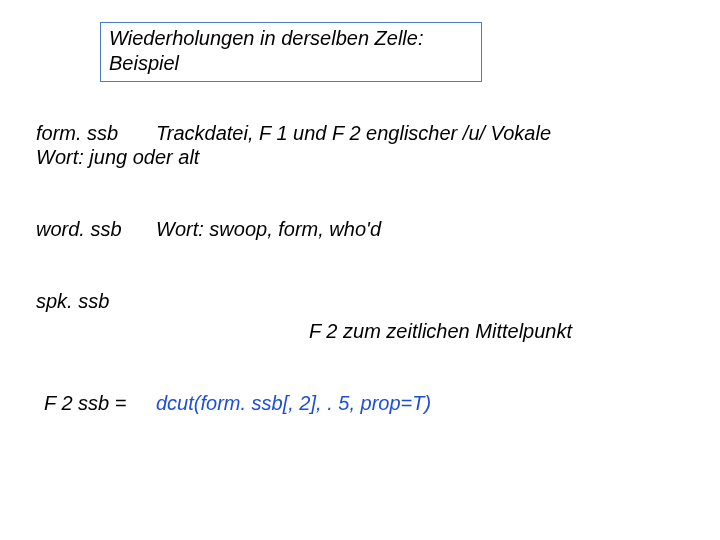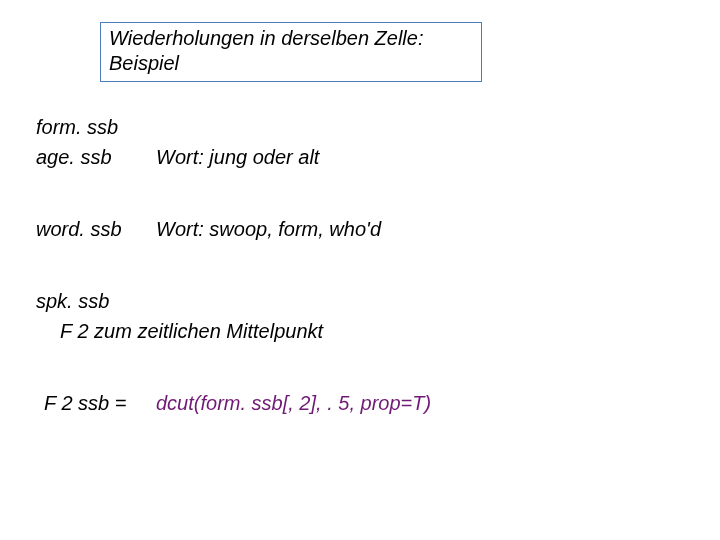--- a/index.html
+++ b/index.html
@@ -37,60 +37,61 @@
     right: 20px;
     display: flex;
   }
   .term {
     width: 120px;
     flex: 0 0 120px;
   }
   .desc {
     flex: 1;
   }
-  .r1 { top: 116px; }
+  .r1 { top: 122px; }
   .r2 { top: 146px; }
   .r3 { top: 218px; }
   .r4 { top: 290px; gap: 44px; }
   .note-row {
     position: absolute;
     left: 60px;
     top: 320px;
     right: 20px;
+    text-align: right;
   }
   .code-row {
     position: absolute;
     left: 44px;
     top: 392px;
     right: 20px;
     display: flex;
     align-items: center;
   }
   .code-term {
     width: 112px;
     flex: 0 0 112px;
   }
   .code-desc {
     flex: 1;
-    color: #701a75;
+    color: #1d4ed8;
   }
 </style>
 </head>
 <body>
 
 <div class="slide">
 
   <div class="title-box">Wiederholungen in derselben Zelle: Beispiel</div>
 
   <div class="row r1">
     <div class="term">form. ssb</div>
+    <div class="desc">Trackdatei, F 1 und F 2 englischer /u/ Vokale</div>
   </div>
 
   <div class="row r2">
-    <div class="term">age. ssb</div>
     <div class="desc">Wort: jung oder alt</div>
   </div>
 
   <div class="row r3">
     <div class="term">word. ssb</div>
     <div class="desc">Wort: swoop, form, who'd</div>
   </div>
 
   <div class="row r4">
     <div class="term">spk. ssb</div>

